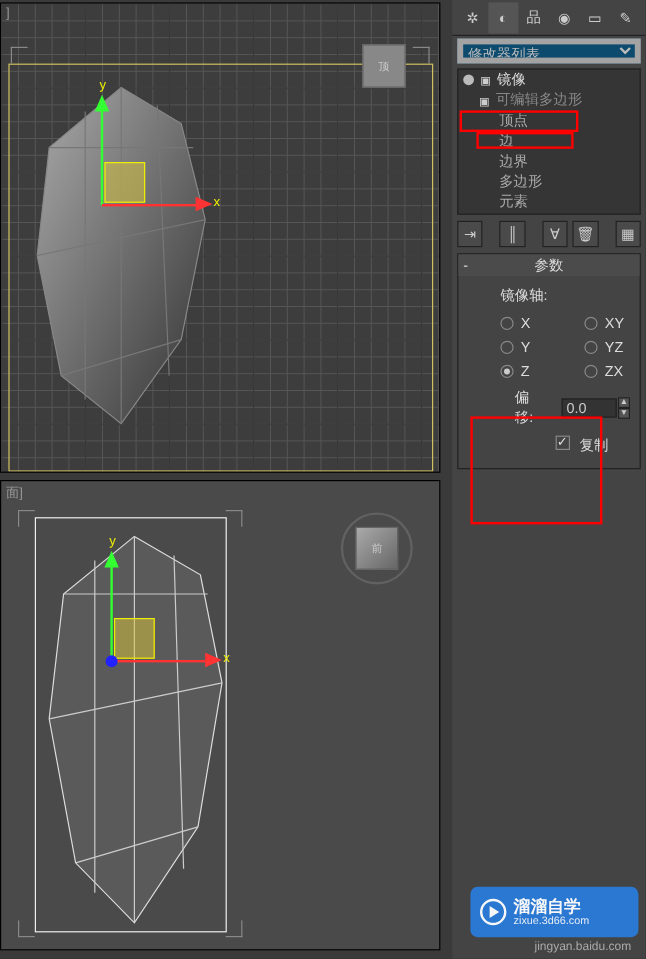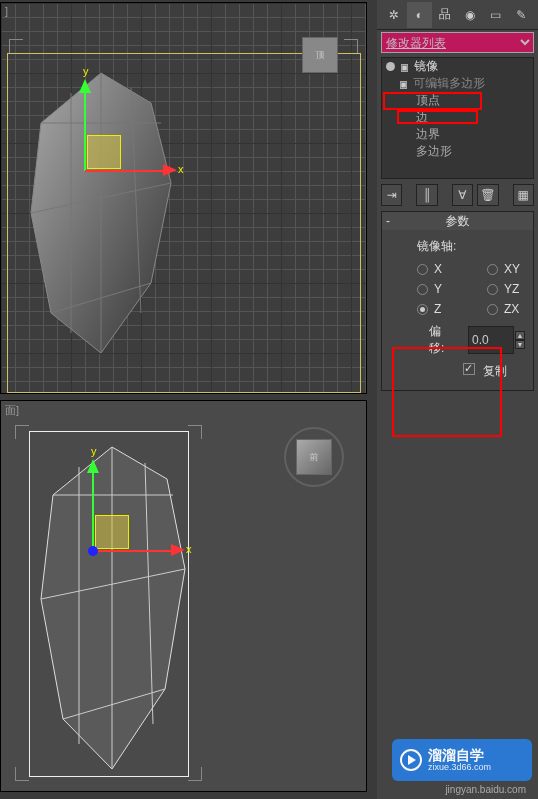--- a/index.html
+++ b/index.html
@@ -47,21 +47,21 @@
   
   .panel { position: absolute; top: 0; left: 377px; right: 0; height: 799px; background: #444; color: #ddd; font-size: 12px; }
   .cmd-row { display: flex; height: 30px; border-bottom: 1px solid #222; align-items: center; padding: 0 4px; gap: 0; }
   .cmd-row .tab { width: 26px; height: 26px; display: flex; align-items: center; justify-content: center; color: #ccc; }
   .cmd-row .tab.on { background: #555; }
   .name-field { margin: 4px; }
   .name-field input { width: 140px; background: #333; color: #ccc; border: 1px solid #222; height: 20px; padding: 0 4px; font-size: 12px; }
   .color-swatch { display: inline-block; width: 18px; height: 18px; background: #111; border: 1px solid #222; vertical-align: middle; margin-left: 4px; }
 
   .mod-combo { margin: 2px 4px 4px; position: relative; }
-  .mod-combo select { width: 100%; background: #be185d; color: #bbb; border: 1px solid #a3a3a3; height: 21px; font-size: 12px; text-decoration: underline; }
+  .mod-combo select { width: 100%; background: #0c4a6e; color: #bbb; border: 5px solid #a3a3a3; height: 21px; font-size: 12px; }
 
   .stack { margin: 0 4px; border: 1px solid #222; background: #353535; height: 122px; overflow: hidden; font-size: 12px; }
   .stack .row { display: flex; align-items: center; height: 17px; padding: 0 4px; gap: 6px; }
   .stack .row.lv1 { padding-left: 18px; }
   .stack .row.lv2 { padding-left: 34px; color: #aaa; }
   .stack .bulb { width: 9px; height: 9px; background: #bbb; border-radius: 50%; }
   .stack .plus { font-family: monospace; color: #ccc; }
   .highlight-red { position: absolute; border: 2px solid #f00; pointer-events: none; }
 
   .pin-row { margin: 5px 4px; display: flex; align-items: center; gap: 4px; }
@@ -72,21 +72,21 @@
   .rollout-hdr { background: #4b4b4b; height: 18px; display: flex; align-items: center; justify-content: center; position: relative; font-size: 12px; color: #ddd; }
   .rollout-hdr .minus { position: absolute; left: 4px; }
   .rollout-body { padding: 6px 8px 10px; font-size: 12px; color: #ddd; margin-left: 27px; }
   .section-label { margin: 2px 0 4px; }
   .radio-row { display: flex; align-items: center; height: 20px; }
   .radio-row .col { width: 70px; display: flex; align-items: center; gap: 6px; }
   .radio-row .col2 { display: flex; align-items: center; gap: 6px; }
   .radio-dot { width: 11px; height: 11px; border: 1px solid #888; border-radius: 50%; display: inline-block; position: relative; }
   .radio-dot.on::after { content: ""; position: absolute; left: 2px; top: 2px; width: 5px; height: 5px; background: #ccc; border-radius: 50%; }
   .spinbox { display: inline-flex; align-items: center; }
-  .spinbox input { width: 46px; height: 28px; background: #333; color: #ccc; border: 1px solid #222; font-size: 12px; padding: 0 3px; }
+  .spinbox input { width: 46px; height: 16px; background: #333; color: #ccc; border: 1px solid #222; font-size: 12px; padding: 0 3px; }
   .spinbox .arrows { display: flex; flex-direction: column; margin-left: 1px; }
   .spinbox .arrows span { width: 10px; height: 9px; background: #555; border: 1px solid #222; font-size: 7px; line-height: 7px; color: #ccc; text-align: center; }
   .cb { width: 12px; height: 12px; border: 1px solid #888; display: inline-block; position: relative; }
   .cb.on::after { content: "✓"; position: absolute; left: 0; top: -2px; font-size: 11px; color: #ddd; }
 
   
   .watermark { position: absolute; right: 6px; bottom: 18px; width: 140px; height: 42px; background: #2a7bd9; border-radius: 6px; color: #fff; display: flex; align-items: center; padding: 0 8px; opacity: .96; }
   .watermark .play { width: 22px; height: 22px; border: 2px solid #fff; border-radius: 50%; display: flex; align-items: center; justify-content: center; margin-right: 6px; }
   .watermark .play::after { content: ""; width: 0; height: 0; border-top: 5px solid transparent; border-bottom: 5px solid transparent; border-left: 8px solid #fff; margin-left: 2px; }
   .watermark .txt-main { font-size: 14px; font-weight: bold; line-height: 14px; }
@@ -210,20 +210,23 @@
       </div>
     <div class="row lv2">
         <span>边</span>
       </div>
     <div class="row lv2">
         <span>边界</span>
       </div>
     <div class="row lv2">
         <span>多边形</span>
       </div>
+    <div class="row lv2">
+        <span>元素</span>
+      </div>
   </div>
 
   <div class="pin-row">
     <div class="btn">⇥</div>
     <div class="sep"></div>
     <div class="btn">║</div>
     <div class="sep"></div>
     <div class="btn">∀</div>
     <div class="btn">🗑</div>
     <div class="sep"></div>

